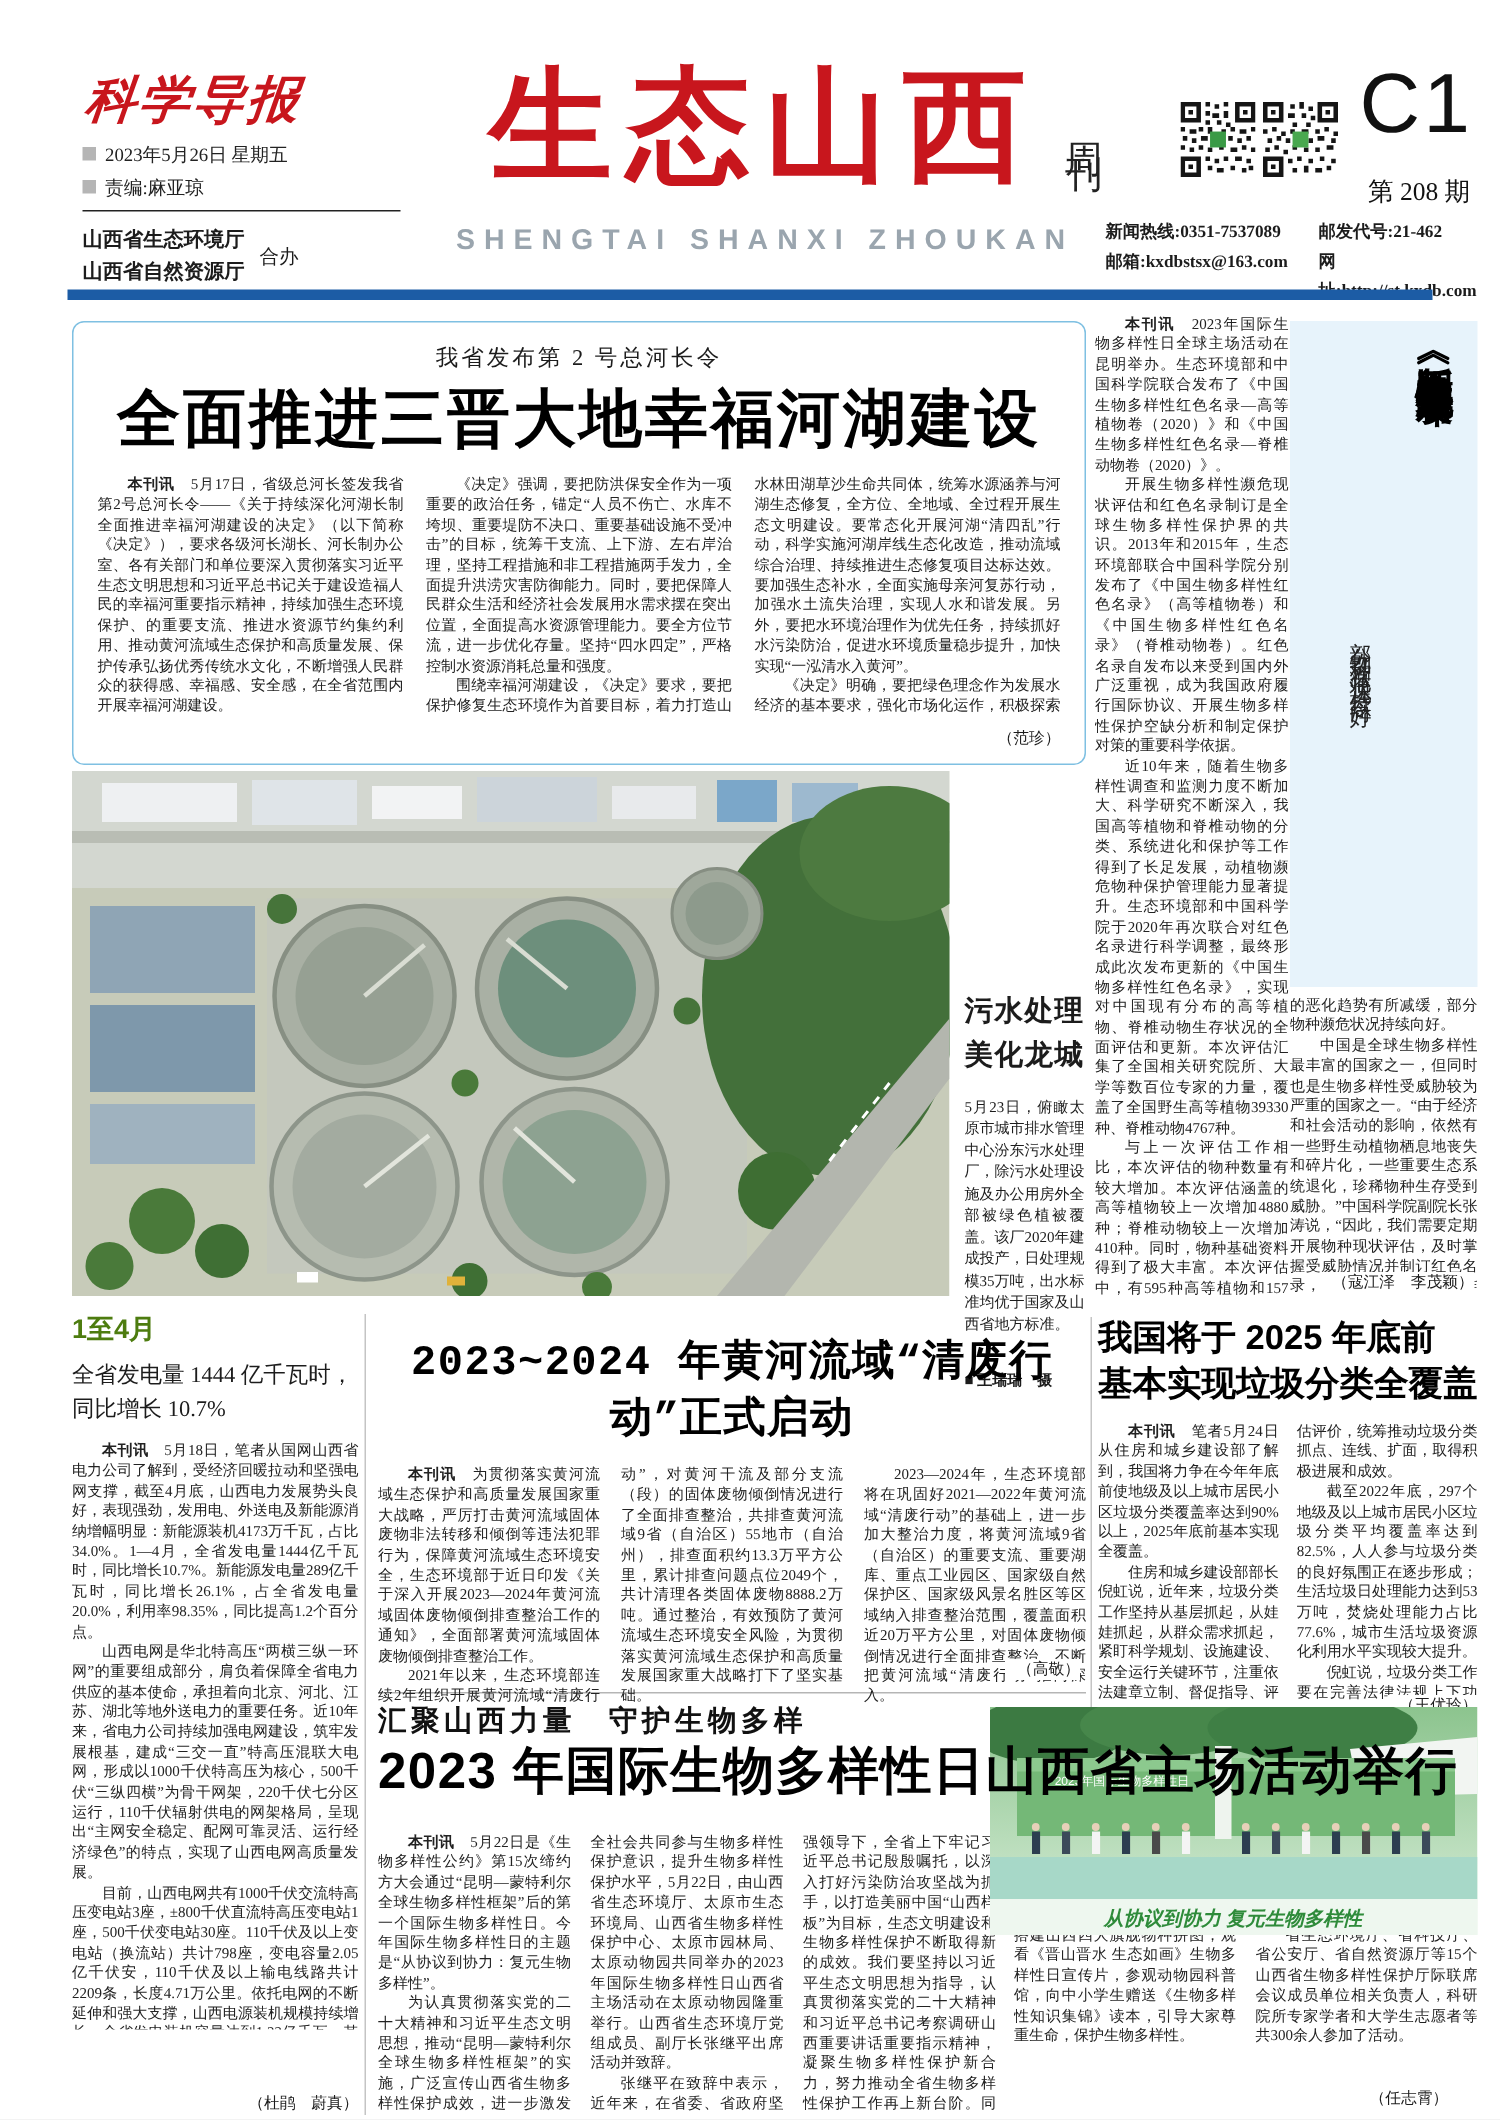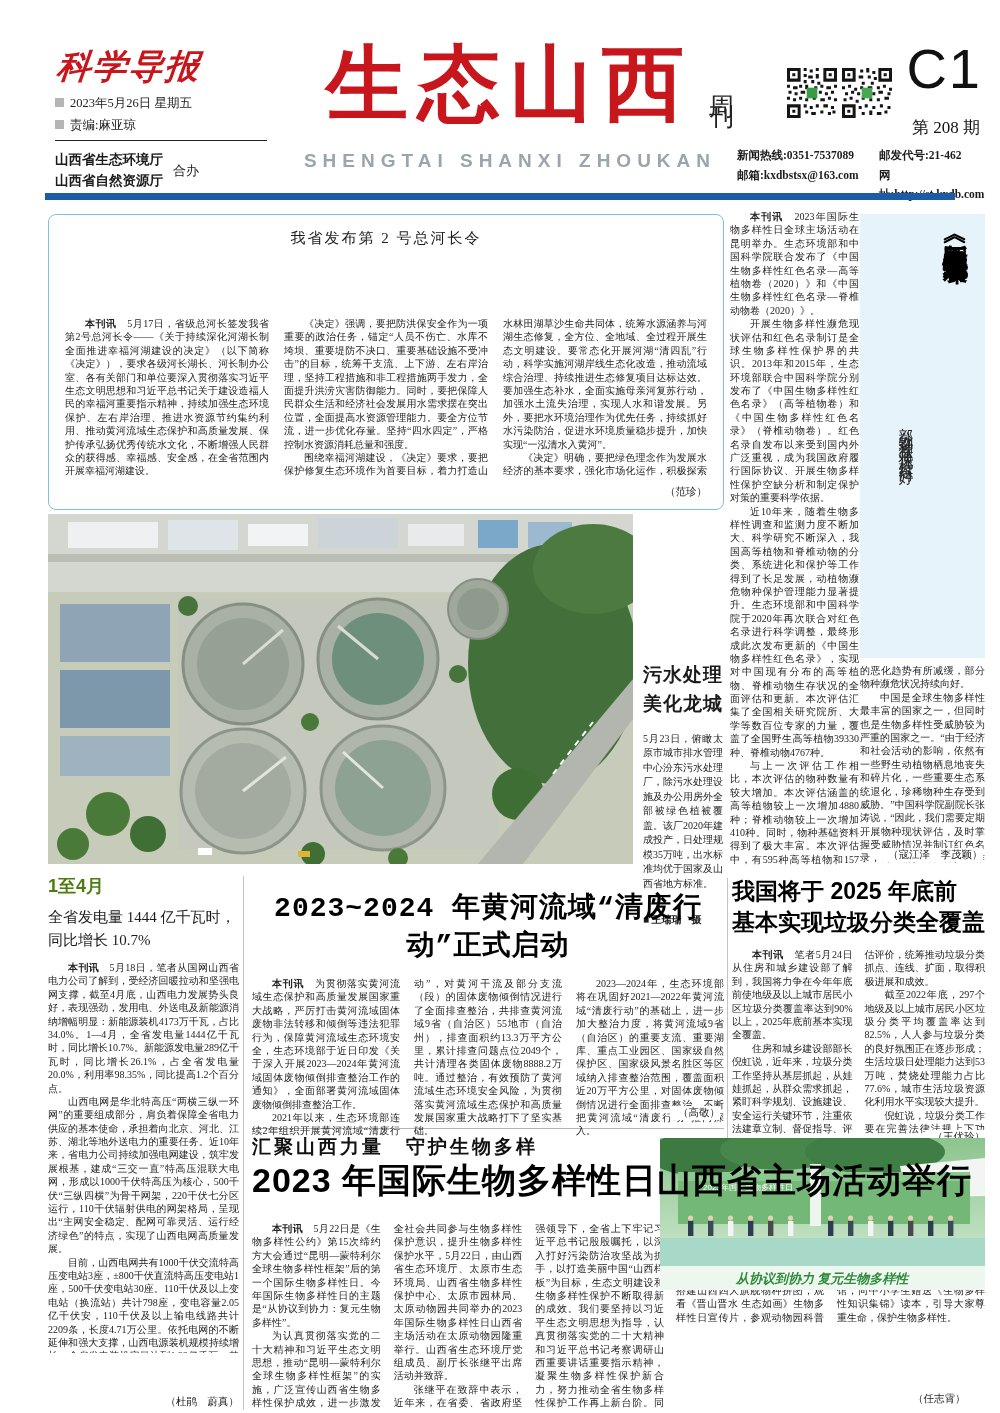--- a/index.html
+++ b/index.html
@@ -133,22 +133,23 @@
     <span>新闻热线:0351-7537089</span>
     <span>邮发代号:21-462</span>
     <span>邮箱:kxdbstsx@163.com</span>
     <span>网址:http://st.kxdb.com</span>
   </div>
 
   <div class="abs blue-rule"></div>
 
   <div class="abs lead-box">
     <div class="abs lead-kicker">我省发布第 2 号总河长令</div>
+    <div class="abs lead-headline sans">全面推进三晋大地幸福河湖建设</div>
     <div class="abs lead-body body-text">
-      <p class="para"><span class="lead-label">本刊讯</span>　<span>5月17日，省级总河长签发我省第2号总河长令——《关于持续深化河湖长制全面推进幸福河湖建设的决定》（以下简称《决定》），要求各级河长湖长、河长制办公室、各有关部门和单位要深入贯彻落实习近平生态文明思想和习近平总书记关于建设造福人民的幸福河重要指示精神，持续加强生态环境保护、左右岸治理、推进水资源节约集约利用、推动黄河流域生态保护和高质量发展、保护传承弘扬优秀传统水文化，不断增强人民群众的获得感、幸福感、安全感，在全省范围内开展幸福河湖建设。</span></p>
+      <p class="para"><span class="lead-label">本刊讯</span>　<span>5月17日，省级总河长签发我省第2号总河长令——《关于持续深化河湖长制全面推进幸福河湖建设的决定》（以下简称《决定》），要求各级河长湖长、河长制办公室、各有关部门和单位要深入贯彻落实习近平生态文明思想和习近平总书记关于建设造福人民的幸福河重要指示精神，持续加强生态环境保护、的重要支流、推进水资源节约集约利用、推动黄河流域生态保护和高质量发展、保护传承弘扬优秀传统水文化，不断增强人民群众的获得感、幸福感、安全感，在全省范围内开展幸福河湖建设。</span></p>
       <p class="para">《决定》强调，要把防洪保安全作为一项重要的政治任务，锚定“人员不伤亡、水库不垮坝、重要堤防不决口、重要基础设施不受冲击”的目标，统筹干支流、上下游、左右岸治理，坚持工程措施和非工程措施两手发力，全面提升洪涝灾害防御能力。同时，要把保障人民群众生活和经济社会发展用水需求摆在突出位置，全面提高水资源管理能力。要全方位节流，进一步优化存量。坚持“四水四定”，严格控制水资源消耗总量和强度。</p>
       <p class="para">围绕幸福河湖建设，《决定》要求，要把保护修复生态环境作为首要目标，着力打造山水林田湖草沙生命共同体，统筹水源涵养与河湖生态修复，全方位、全地域、全过程开展生态文明建设。要常态化开展河湖“清四乱”行动，科学实施河湖岸线生态化改造，推动流域综合治理、持续推进生态修复项目达标达效。要加强生态补水，全面实施母亲河复苏行动，加强水土流失治理，实现人水和谐发展。另外，要把水环境治理作为优先任务，持续抓好水污染防治，促进水环境质量稳步提升，加快实现“一泓清水入黄河”。</p>
       <p class="para">《决定》明确，要把绿色理念作为发展水经济的基本要求，强化市场化运作，积极探索推广“绿水青山就是金山银山”的实现路径，因地制宜壮大“美丽经济”，把生态优势转化为经济优势和发展优势，更好造福一方百姓。同时，要把弘扬优秀传统水文化作为重要使命，强化保护、传承、弘扬，推动水文化创造性转化和创新性发展。</p>
 
     </div>
     <div class="byline" style="right:16px;bottom:10px;">（范珍）</div>
   </div>
 
   <svg class="abs photo1" viewBox="0 0 585 350" preserveAspectRatio="none">
     <rect width="585" height="350" fill="#c7cbb9"></rect>
@@ -344,16 +345,17 @@
 
   <div class="abs bio-body body-text">
     <p class="para"><span class="lead-label">本刊讯</span>　<span>5月22日是《生物多样性公约》第15次缔约方大会通过“昆明—蒙特利尔全球生物多样性框架”后的第一个国际生物多样性日。今年国际生物多样性日的主题是“从协议到协力：复元生物多样性”。</span></p>
     <p class="para">为认真贯彻落实党的二十大精神和习近平生态文明思想，推动“昆明—蒙特利尔全球生物多样性框架”的实施，广泛宣传山西省生物多样性保护成效，进一步激发全社会共同参与生物多样性保护意识，提升生物多样性保护水平，5月22日，由山西省生态环境厅、太原市生态环境局、山西省生物多样性保护中心、太原市园林局、太原动物园共同举办的2023年国际生物多样性日山西省主场活动在太原动物园隆重举行。山西省生态环境厅党组成员、副厅长张继平出席活动并致辞。</p>
     <p class="para">张继平在致辞中表示，近年来，在省委、省政府坚强领导下，全省上下牢记习近平总书记殷殷嘱托，以深入打好污染防治攻坚战为抓手，以打造美丽中国“山西样板”为目标，生态文明建设和生物多样性保护不断取得新的成效。我们要坚持以习近平生态文明思想为指导，认真贯彻落实党的二十大精神和习近平总书记考察调研山西重要讲话重要指示精神，凝聚生物多样性保护新合力，努力推动全省生物多样性保护工作再上新台阶。同时，呼吁大家携起手来，共同保护生物多样性，为建设美丽山西贡献力量。</p>
 
   </div>
 
   <div class="abs bio-tail body-text">
     <p class="para cont">搭建山西四大旗舰物种拼图，观看《晋山晋水 生态如画》生物多样性日宣传片，参观动物园科普馆，向中小学生赠送《生物多样性知识集锦》读本，引导大家尊重生命，保护生物多样性。</p>
+    <p class="para">省生态环境厅、省科技厅、省公安厅、省自然资源厅等15个山西省生物多样性保护厅际联席会议成员单位相关负责人，科研院所专家学者和大学生志愿者等共300余人参加了活动。</p>
   </div>
   <div class="byline" style="left:905px;top:1392px;">（任志霄）</div>
 
 </div>
 
 </body></html>

